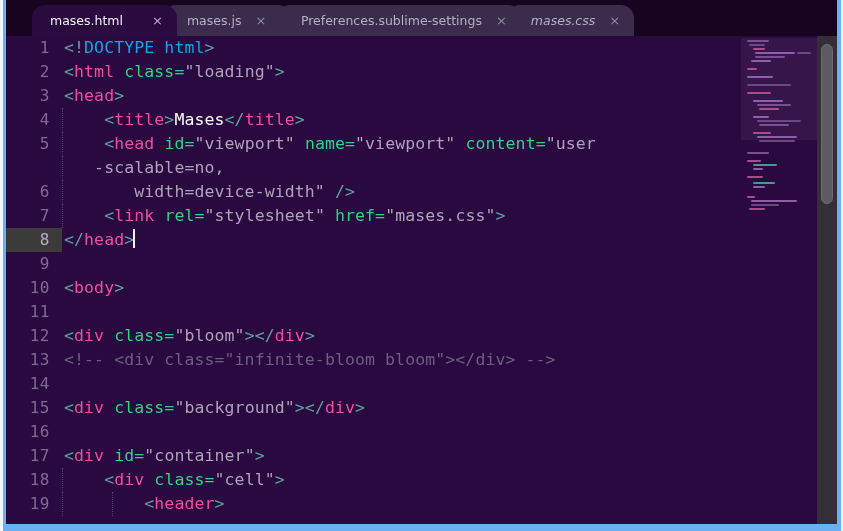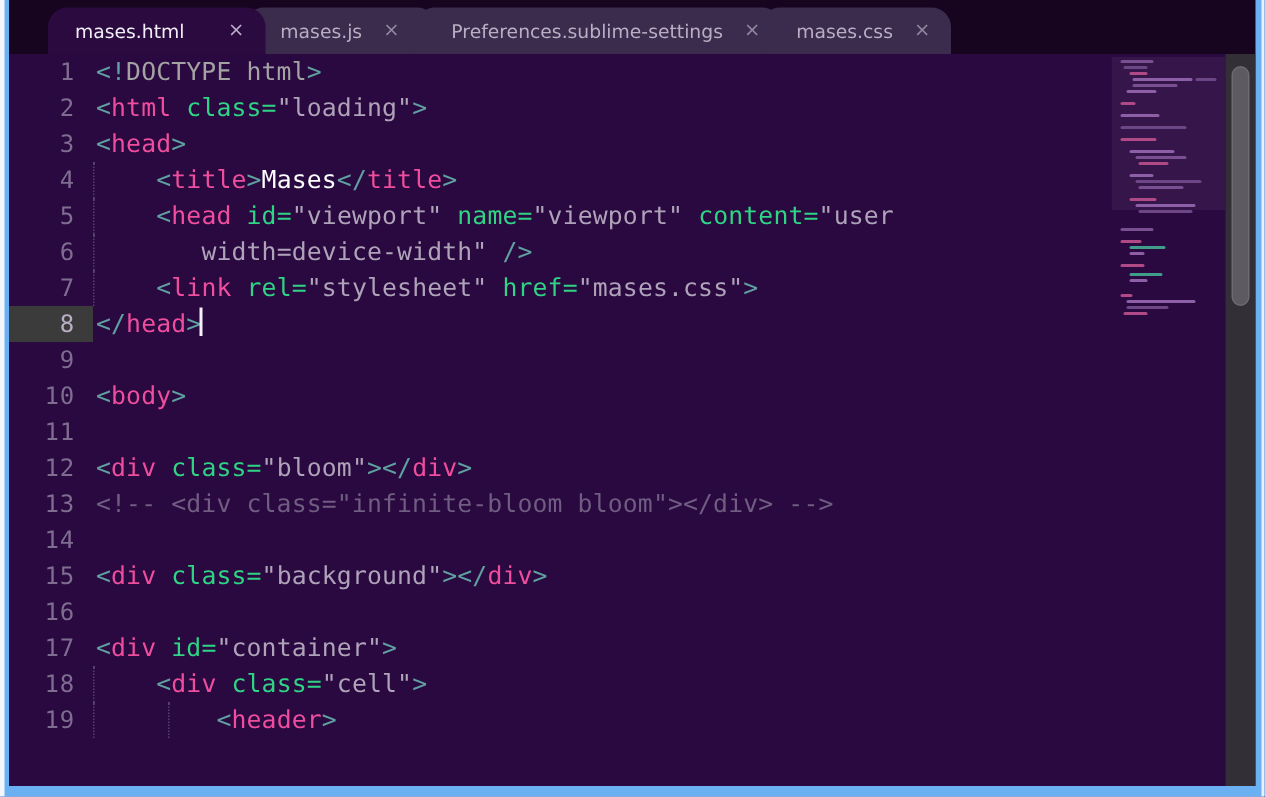--- a/index.html
+++ b/index.html
@@ -85,21 +85,21 @@
     color: #9f93ab;
     font-family: "DejaVu Sans", sans-serif;
   }
   .tab.active .tab-close { color: #bcaecb; }
   .tab.inactive .tab-close { color: #9287a0; }
 
   
   #tab-0 { min-width: 124px; }
   #tab-1 { min-width: 128px; padding-left: 24px; }
   #tab-2 { min-width: 178px; padding-left: 24px; }
-  #tab-3 { min-width: 126px; padding-left: 24px; }
+  #tab-3 { min-width: 126px; padding-left: 24px; font-style: italic; }
 
   
   #editor-area {
     position: relative;
     height: 488px;
     background: #2a0840;
     display: flex;
     overflow: hidden;
   }
   #code-pane {
@@ -147,21 +147,21 @@
   }
   .ig1 { left: 0px; }
   .ig2 { left: 50px; }
 
   
   .t-tag     { color: #ef4e9e; }       
   .t-punct   { color: #5fa1a0; }       
   .t-attr    { color: #2fd484; }       
   .t-str     { color: #aea3b8; }       
   .t-txt     { color: #ffffff; }       
-  .t-doct    { color: #a3a3a3; margin-top: 12px; }       
+  .t-doct    { color: #0ea5e9; margin-top: 12px; }       
   .t-comment { color: #6f5d82; }       
 
   #caret {
     display: inline-block;
     width: 1.5px;
     height: 19px;
     background: #f5f0fa;
     vertical-align: -3px;
     margin-left: -1px;
   }
@@ -257,20 +257,24 @@
       <div class="code-row">
         <div class="gutter">4</div>
         <div class="code-text"><span class="ig ig1"></span><span>    </span><span class="t-punct">&lt;</span><span class="t-tag">title</span><span class="t-punct">&gt;</span><span class="t-txt">Mases</span><span class="t-punct">&lt;/</span><span class="t-tag">title</span><span class="t-punct">&gt;</span></div>
       </div>
 
       <div class="code-row">
         <div class="gutter">5</div>
         <div class="code-text"><span class="ig ig1"></span><span>    </span><span class="t-punct">&lt;</span><span class="t-tag">head</span><span> </span><span class="t-attr">id=</span><span class="t-str">"viewport"</span><span> </span><span class="t-attr">name=</span><span class="t-str">"viewport"</span><span> </span><span class="t-attr">content=</span><span class="t-str">"user</span></div>
       </div>
 
+      <div class="code-row">
+        <div class="gutter"></div>
+        <div class="code-text"><span class="ig ig1"></span><span>   </span><span class="t-str">-scalable=no,</span></div>
+      </div>
 
       <div class="code-row">
         <div class="gutter">6</div>
         <div class="code-text"><span class="ig ig1"></span><span>       </span><span class="t-str">width=device-width"</span><span> </span><span class="t-punct">/&gt;</span></div>
       </div>
 
       <div class="code-row">
         <div class="gutter">7</div>
         <div class="code-text"><span class="ig ig1"></span><span>    </span><span class="t-punct">&lt;</span><span class="t-tag">link</span><span> </span><span class="t-attr">rel=</span><span class="t-str">"stylesheet"</span><span> </span><span class="t-attr">href=</span><span class="t-str">"mases.css"</span><span class="t-punct">&gt;</span></div>
       </div>

